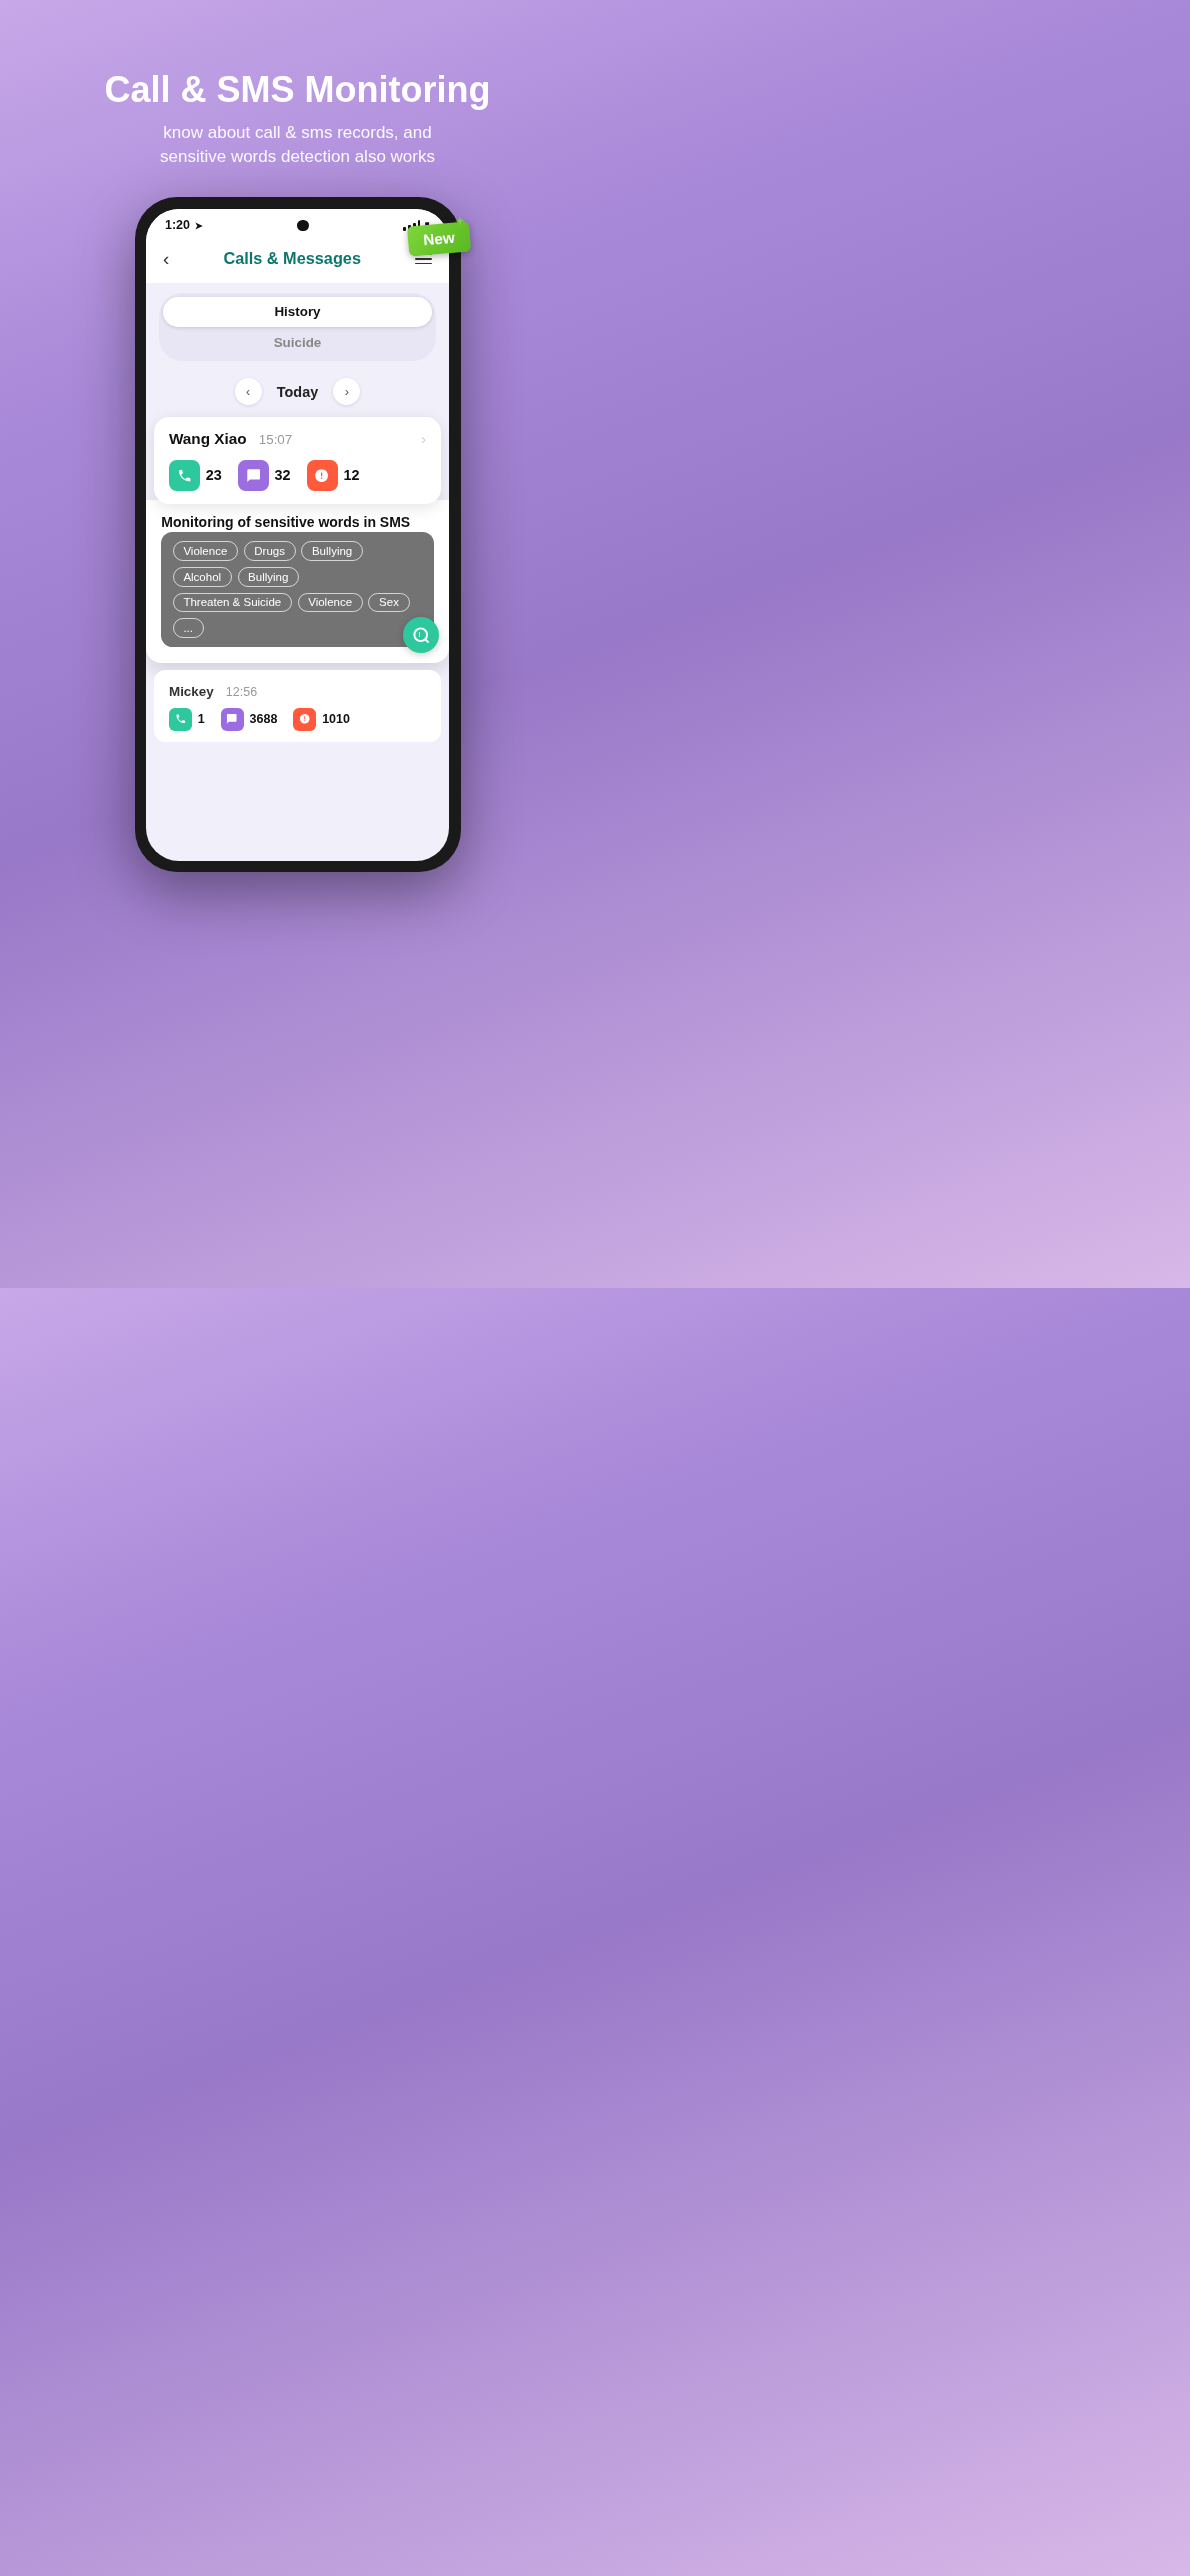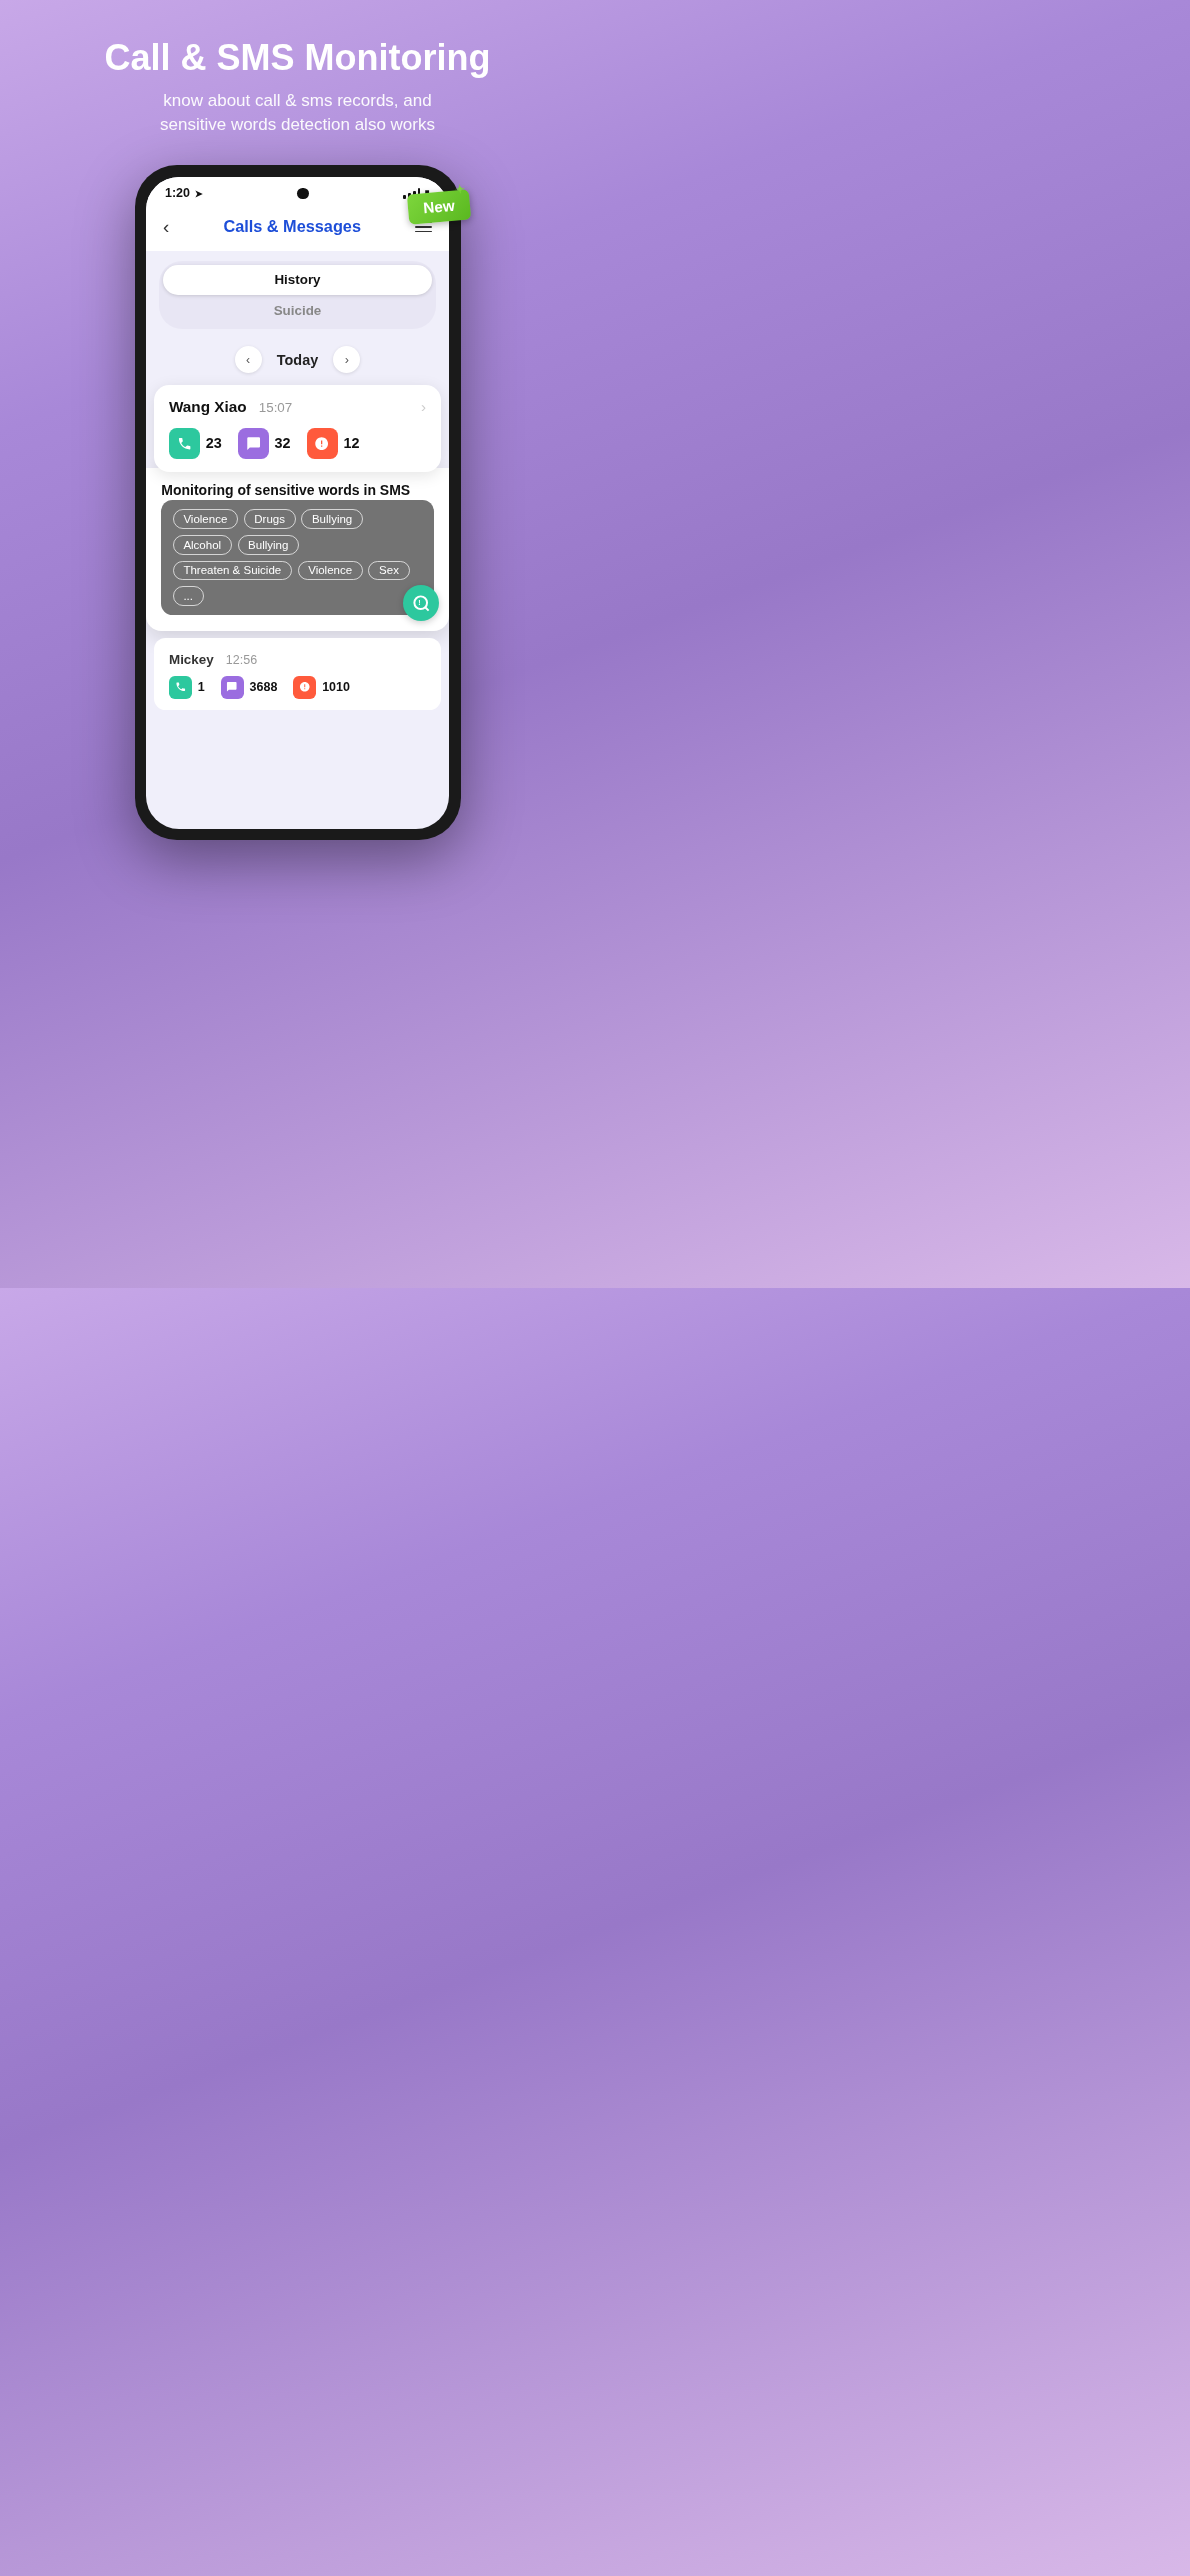--- a/index.html
+++ b/index.html
@@ -21,20 +21,21 @@
       padding: 38px 29px 19px;
       text-align: center;
     }
 
     .main-title {
       font-size: 36px;
       font-weight: 800;
       color: white;
       line-height: 1.1;
       margin-bottom: 11.5px;
+      margin-top: 32px;
     }
 
     .sub-title {
       font-size: 17px;
       font-weight: 400;
       color: white;
       line-height: 1.4;
       opacity: 0.95;
     }
 
@@ -139,21 +140,21 @@
 
     .back-btn {
       font-size: 19px;
       color: #333;
       cursor: pointer;
     }
 
     .app-title {
       font-size: 16.3px;
       font-weight: 700;
-      color: #1d4ed8;
+      color: #0f766e;
       text-align: right;
     }
 
     .menu-btn {
       display: flex;
       flex-direction: column;
       gap: 2.9px;
       cursor: pointer;
     }
 

